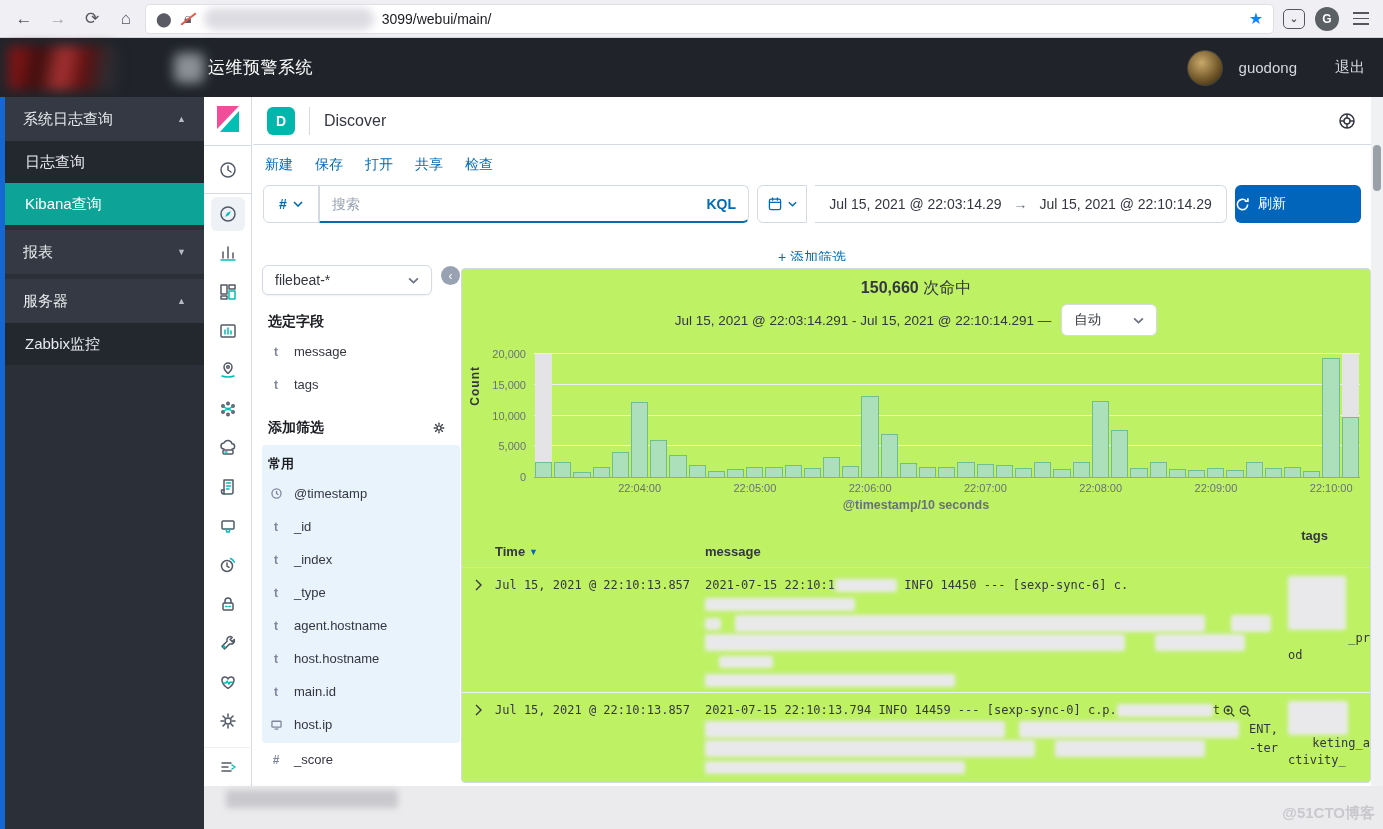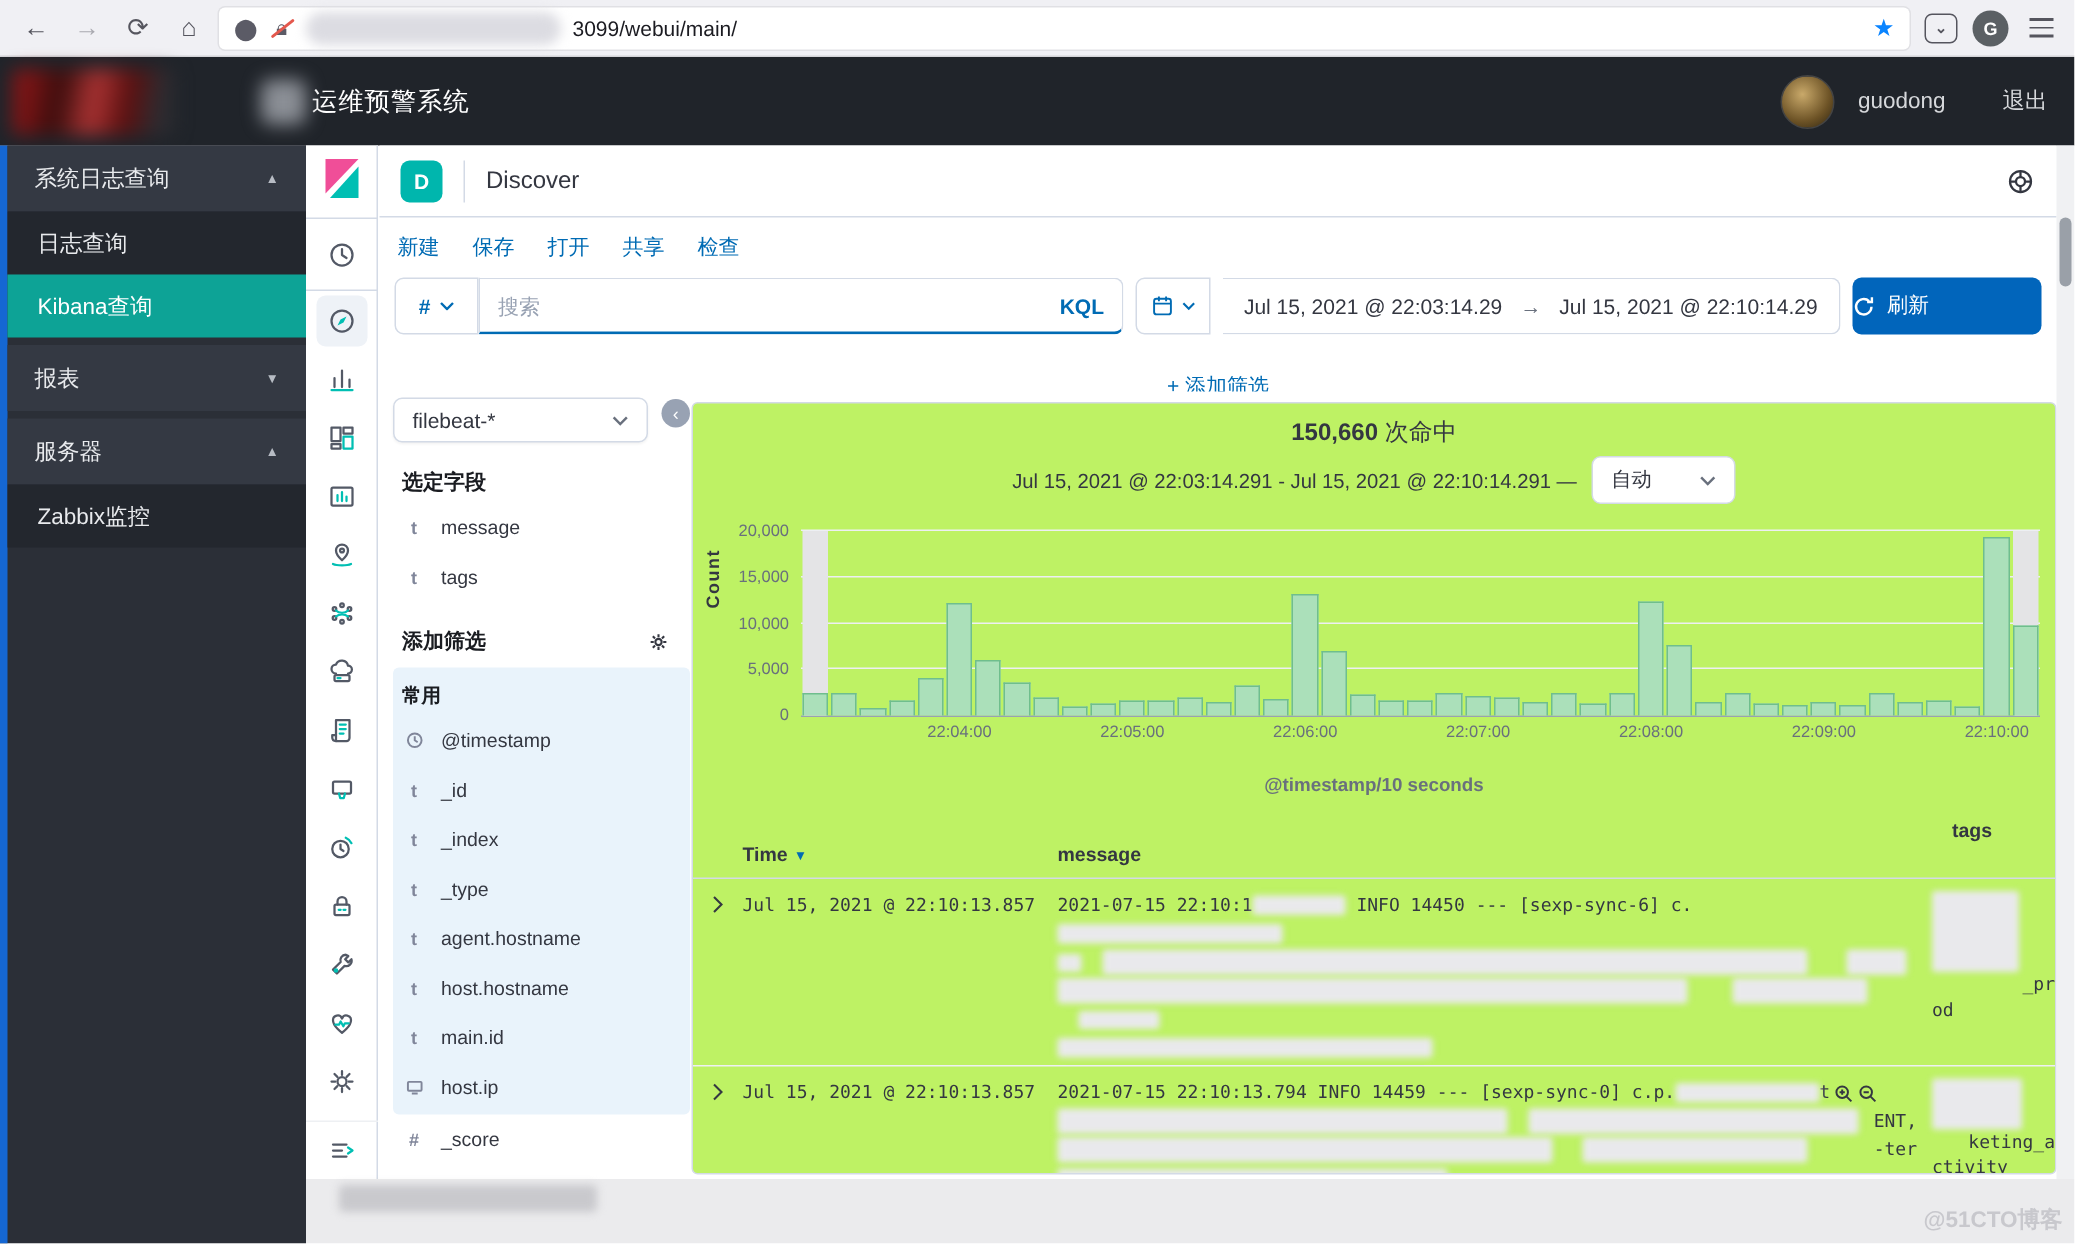--- a/index.html
+++ b/index.html
@@ -99,21 +99,21 @@
   .chartwrap { position:relative; margin:18px 10px 0 72px; height:124px; }
   .plot { position:absolute; inset:0; border-bottom:1px solid #98a2b3; display:flex; align-items:flex-end; }
   .grid { position:absolute; left:0; right:0; height:1px; background:#edeff3; }
   .ylab { position:absolute; right:calc(100% + 8px); width:52px; text-align:right; font-size:11px; color:#69707d; transform:translateY(6px); }
   .ytitle { position:absolute; left:-66px; top:50%; transform:rotate(-90deg) translateX(26%); transform-origin:left top; font-size:12px; font-weight:bold; color:#343741; letter-spacing:1px; }
   .slot { flex:1; position:relative; display:flex; align-items:flex-end; padding:0 1px; height:100%; }
   .slot.partial::before { content:""; position:absolute; inset:0 1px; background:#e4e4e6; }
   .bar { width:100%; background:#abe0ba; border:1px solid #6fbe8d; border-bottom:none; position:relative; }
   .xticks { position:absolute; left:0; right:0; top:100%; height:16px; }
   .xtick { position:absolute; transform:translateX(-50%); font-size:11px; color:#69707d; padding-top:4px; white-space:nowrap; }
-  .xtitle { text-align:center; margin-top:38px; font-size:12.5px; font-weight:bold; color:#69707d; }
+  .xtitle { text-align:center; margin-top:20px; font-size:12.5px; font-weight:bold; color:#69707d; }
 
   .thead { position:relative; height:42px; border-bottom:1px solid #d3dae6; margin-top:14px; font-size:13px; font-weight:bold; color:#343741; }
   .th-time { position:absolute; left:33px; bottom:8px; display:flex; align-items:center; gap:4px; cursor:pointer; }
   .th-time .sort { color:#006bb4; font-size:9px; }
   .th-msg { position:absolute; left:243px; bottom:8px; }
   .th-tags { position:absolute; right:42px; top:2px; }
 
   .drow { display:flex; font-family:"DejaVu Sans Mono", monospace; font-size:12px; color:#343741; border-bottom:1px solid #eef0f3; padding:8px 0 6px 0; }
   .c-ex { width:33px; display:flex; justify-content:center; padding-top:3px; cursor:pointer; }
   .c-time { width:210px; white-space:nowrap; padding-top:2px; }

